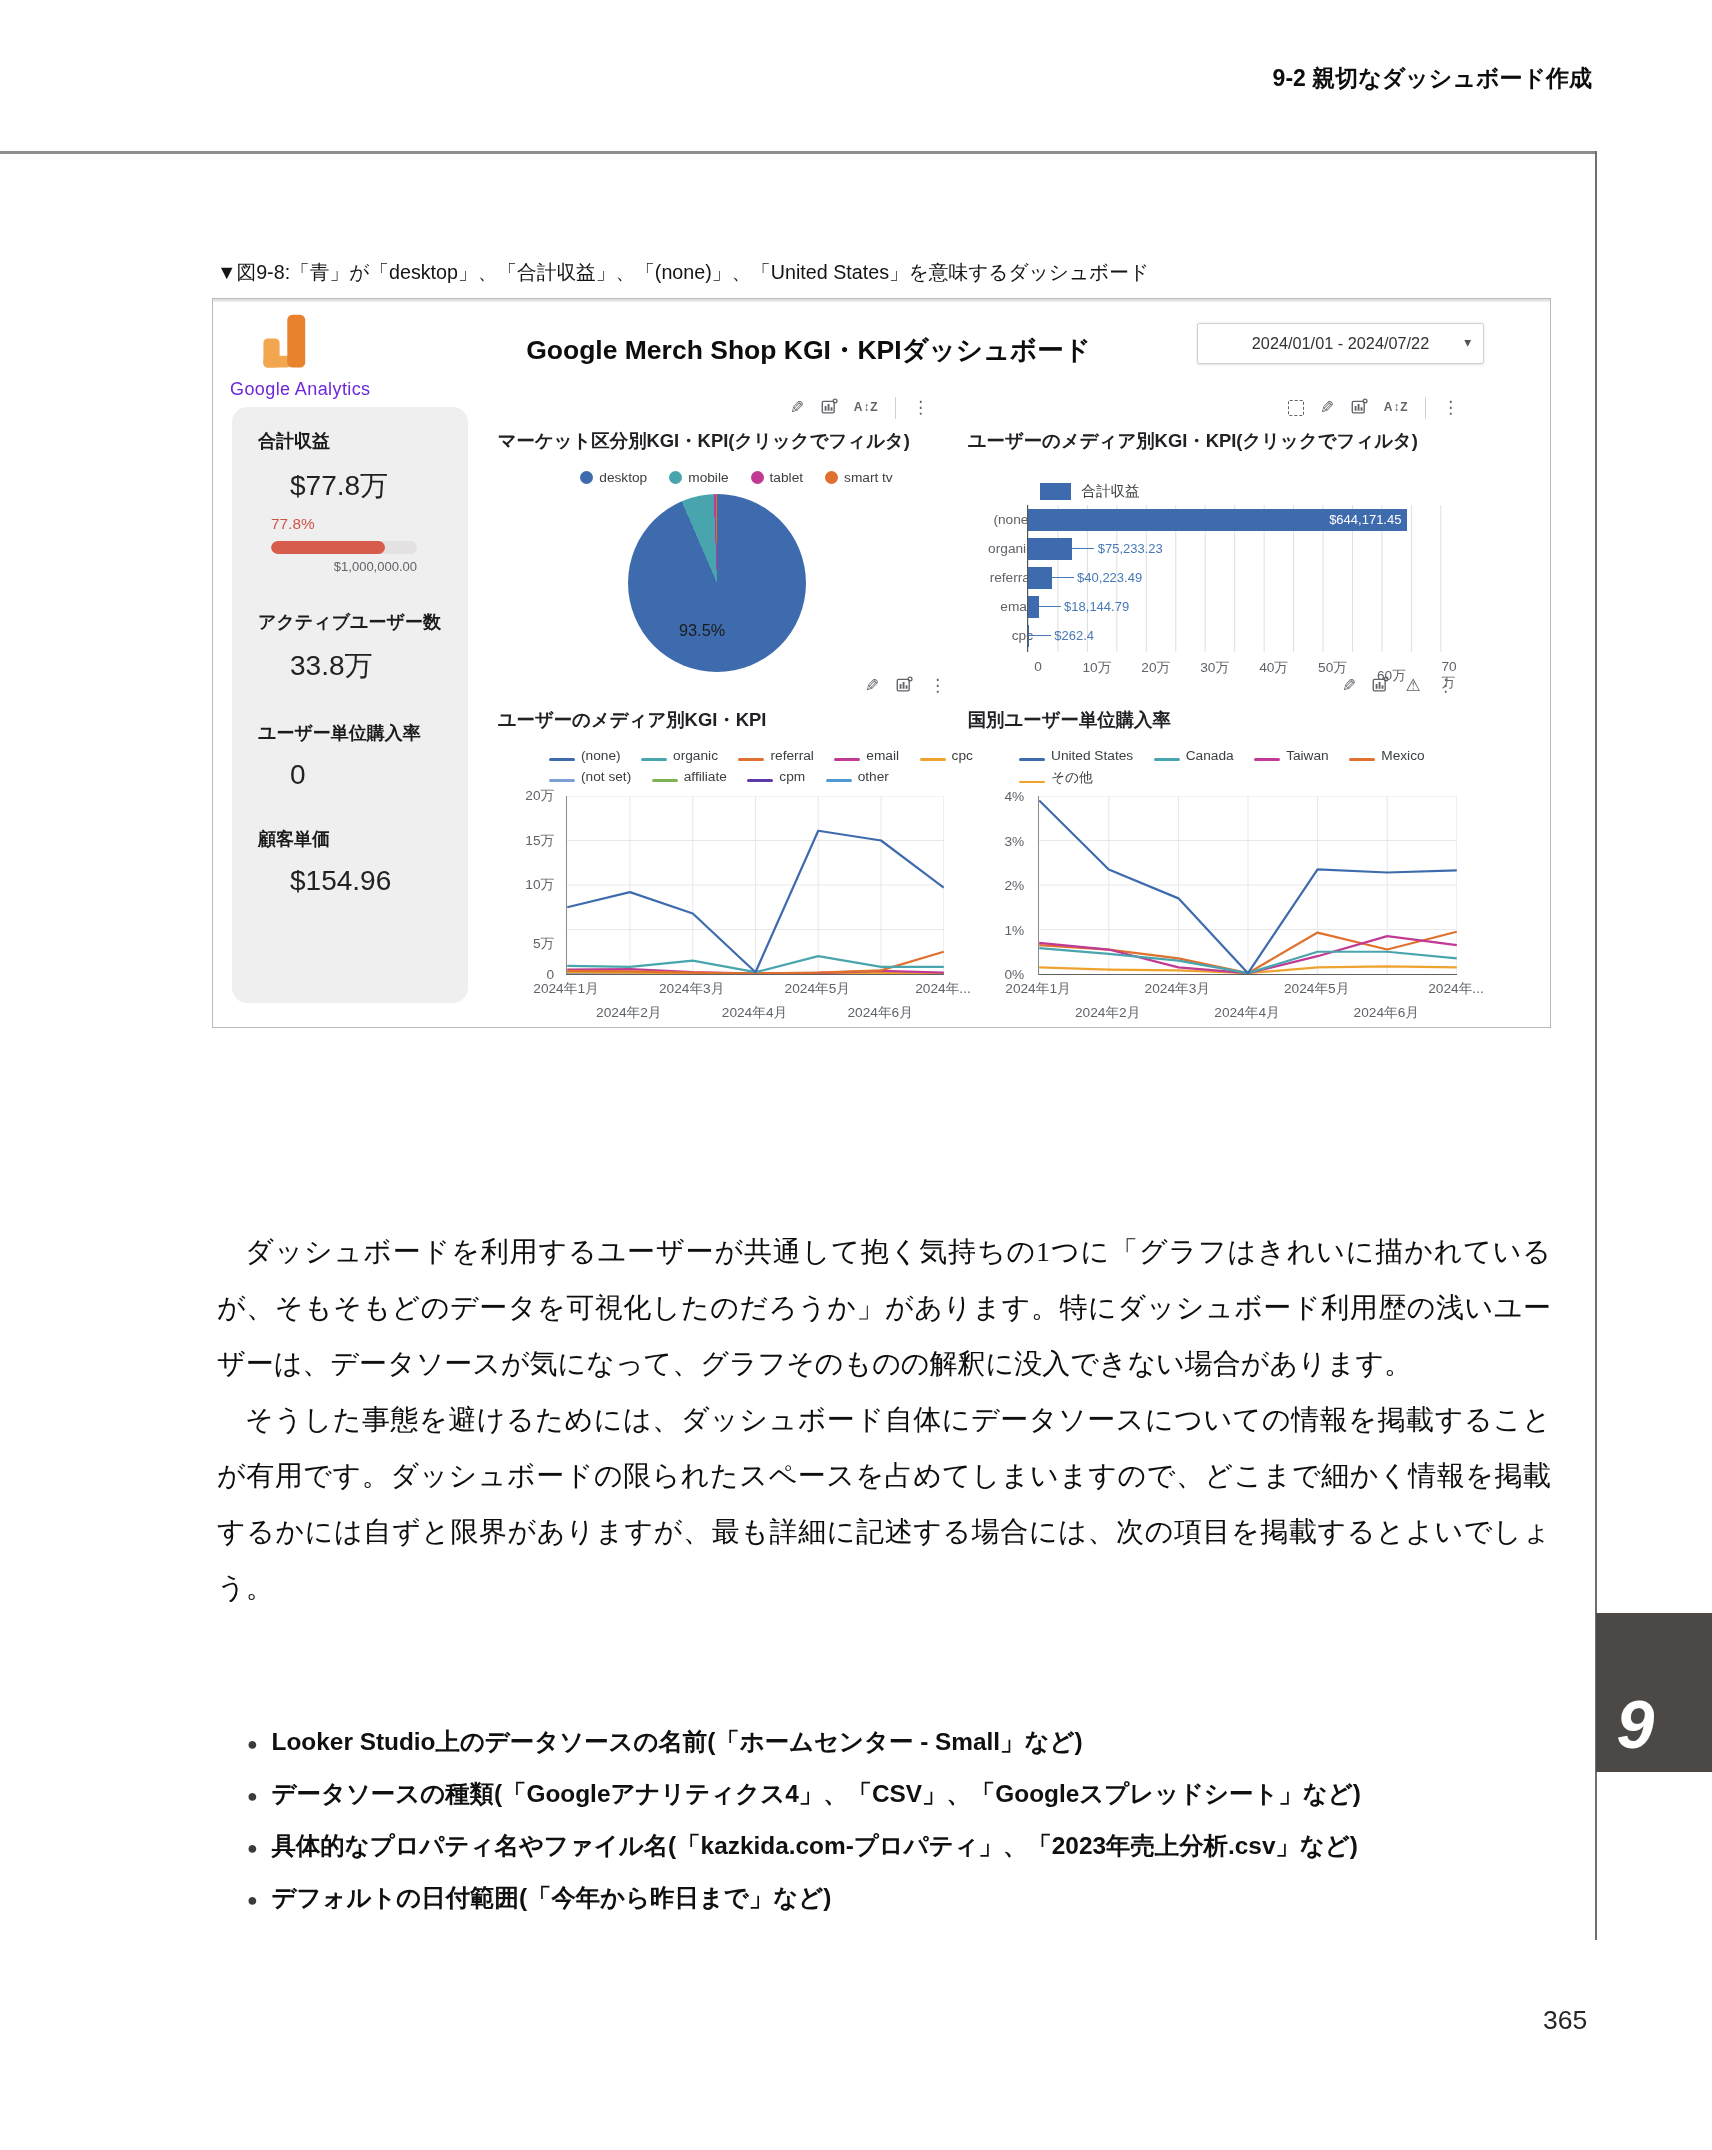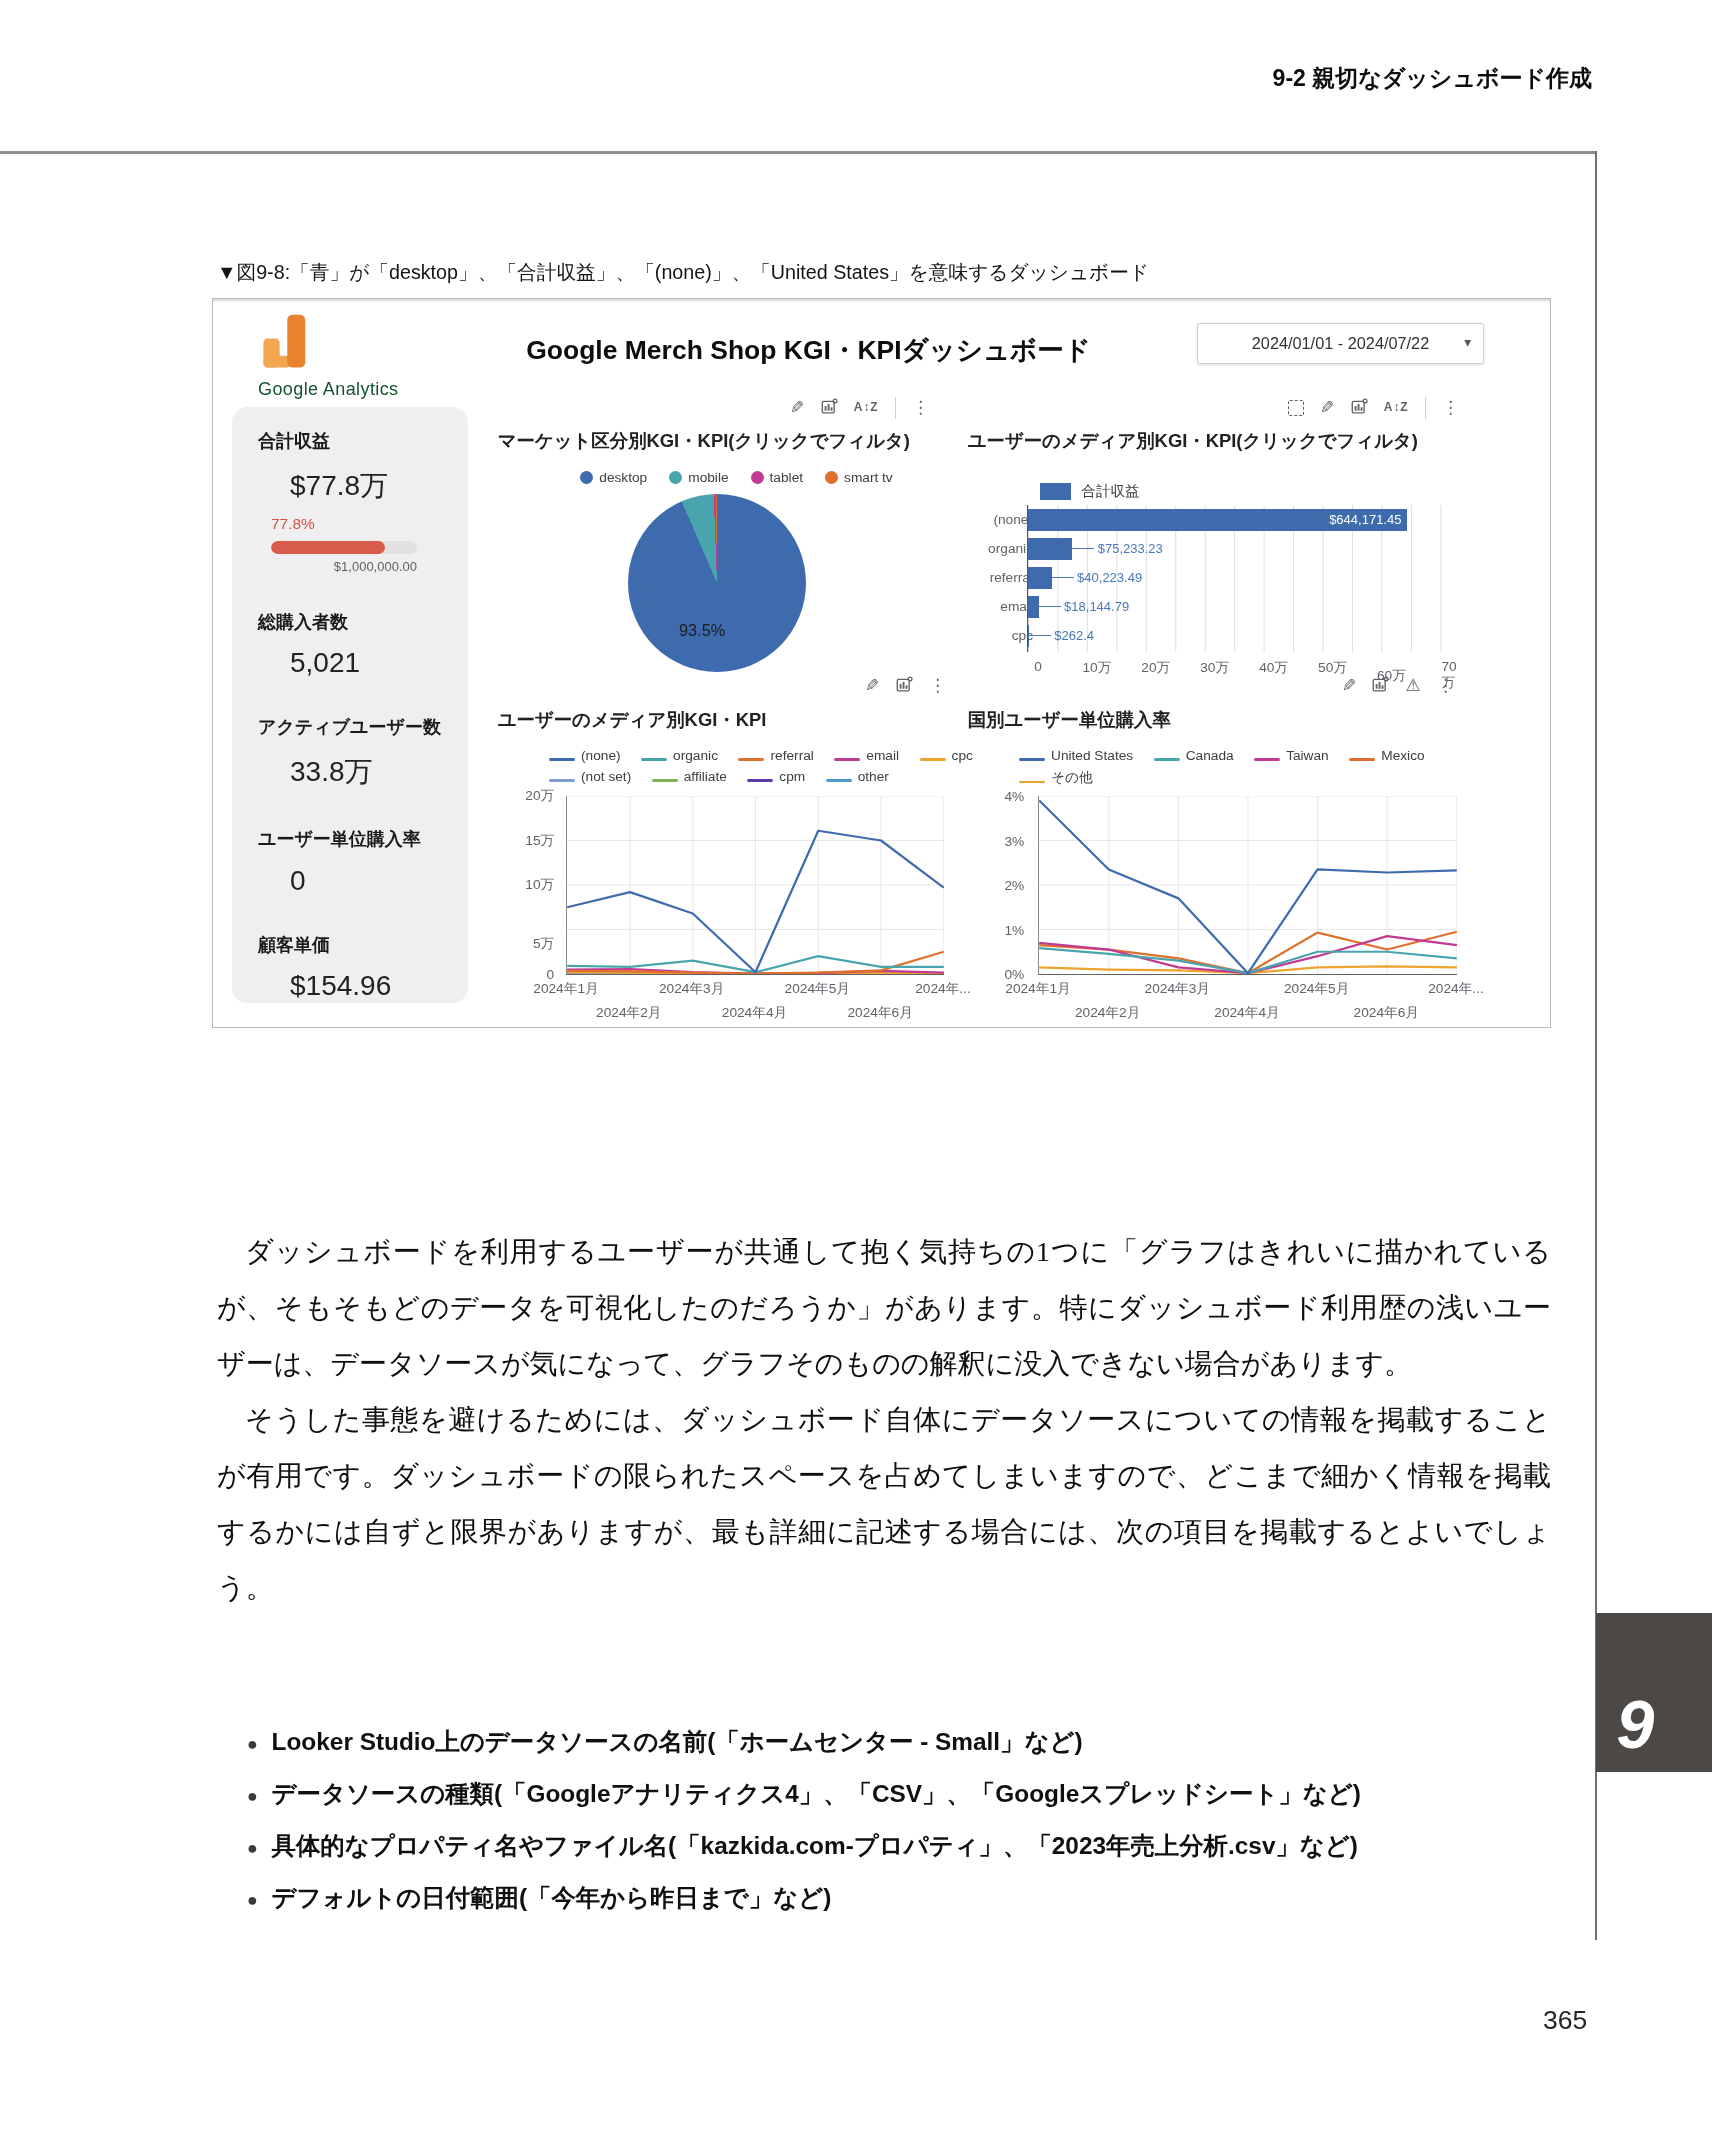--- a/index.html
+++ b/index.html
@@ -12,21 +12,21 @@
   .right-rule{position:absolute;top:151px;left:1595px;width:1.7px;height:1789px;background:#6f6f6f;}
   .fig-caption{position:absolute;top:259px;left:217px;font-size:19.7px;color:#141414;}
   .page-num{position:absolute;left:1543px;top:2005px;font-size:26.5px;color:#262626;}
   .chapter-tab{position:absolute;left:1596px;top:1613px;width:116px;height:159px;background:#4b4845;}
   .tab-num{position:absolute;left:20.5px;bottom:8.6px;color:#fff;font-size:68px;font-style:italic;font-weight:600;}
 
   
   .dashboard{position:absolute;left:212px;top:298px;width:1337px;height:728px;background:#fff;
              border:1.7px solid #b9b9b9;box-shadow:inset 0 2.6px 0 #e2e2e2;}
   .ga-icon{position:absolute;left:45px;top:13.7px;}
-  .ga-text{position:absolute;left:17px;top:80px;font-size:18px;color:#14532d;letter-spacing:0.4px;margin-left:28px;}
+  .ga-text{position:absolute;left:17px;top:80px;font-size:18px;color:#6d28d9;letter-spacing:0.4px;}
   .db-title{position:absolute;left:240px;top:33px;width:711px;text-align:center;
             font-size:26.5px;font-weight:700;color:#0d0d0d;}
   .date-box{position:absolute;left:984px;top:24px;width:285px;height:39px;border:0.9px solid #cfcfcf;
             border-radius:2.6px;box-shadow:0 0.9px 2.6px rgba(0,0,0,.12);display:flex;align-items:center;
             justify-content:center;font-size:16.3px;color:#333;background:#fff;}
   .date-caret{position:absolute;right:12px;top:10.3px;font-size:13.7px;color:#555;}
 
   
   .kpi-card{position:absolute;left:19px;top:108px;width:236px;height:596px;background:#f0eff0;
             border-radius:15.4px;padding:22px 0 0 0;box-sizing:border-box;}
@@ -143,24 +143,20 @@
       <div class="kpi">
         <div class="kpi-label">合計収益</div>
         <div class="kpi-value">$77.8万</div>
         <div class="kpi-extra">
           <div class="kpi-pct">77.8%</div>
           <div class="kpi-bar">
               <div class="kpi-fill" style="width: 77.8%;"></div>
             </div>
           <div class="kpi-target">$1,000,000.00</div>
         </div>
-      </div>
-      <div class="kpi">
-        <div class="kpi-label">総購入者数</div>
-        <div class="kpi-value">5,021</div>
       </div>
       <div class="kpi">
         <div class="kpi-label">アクティブユーザー数</div>
         <div class="kpi-value">33.8万</div>
       </div>
       <div class="kpi">
         <div class="kpi-label">ユーザー単位購入率</div>
         <div class="kpi-value">0</div>
       </div>
       <div class="kpi">

